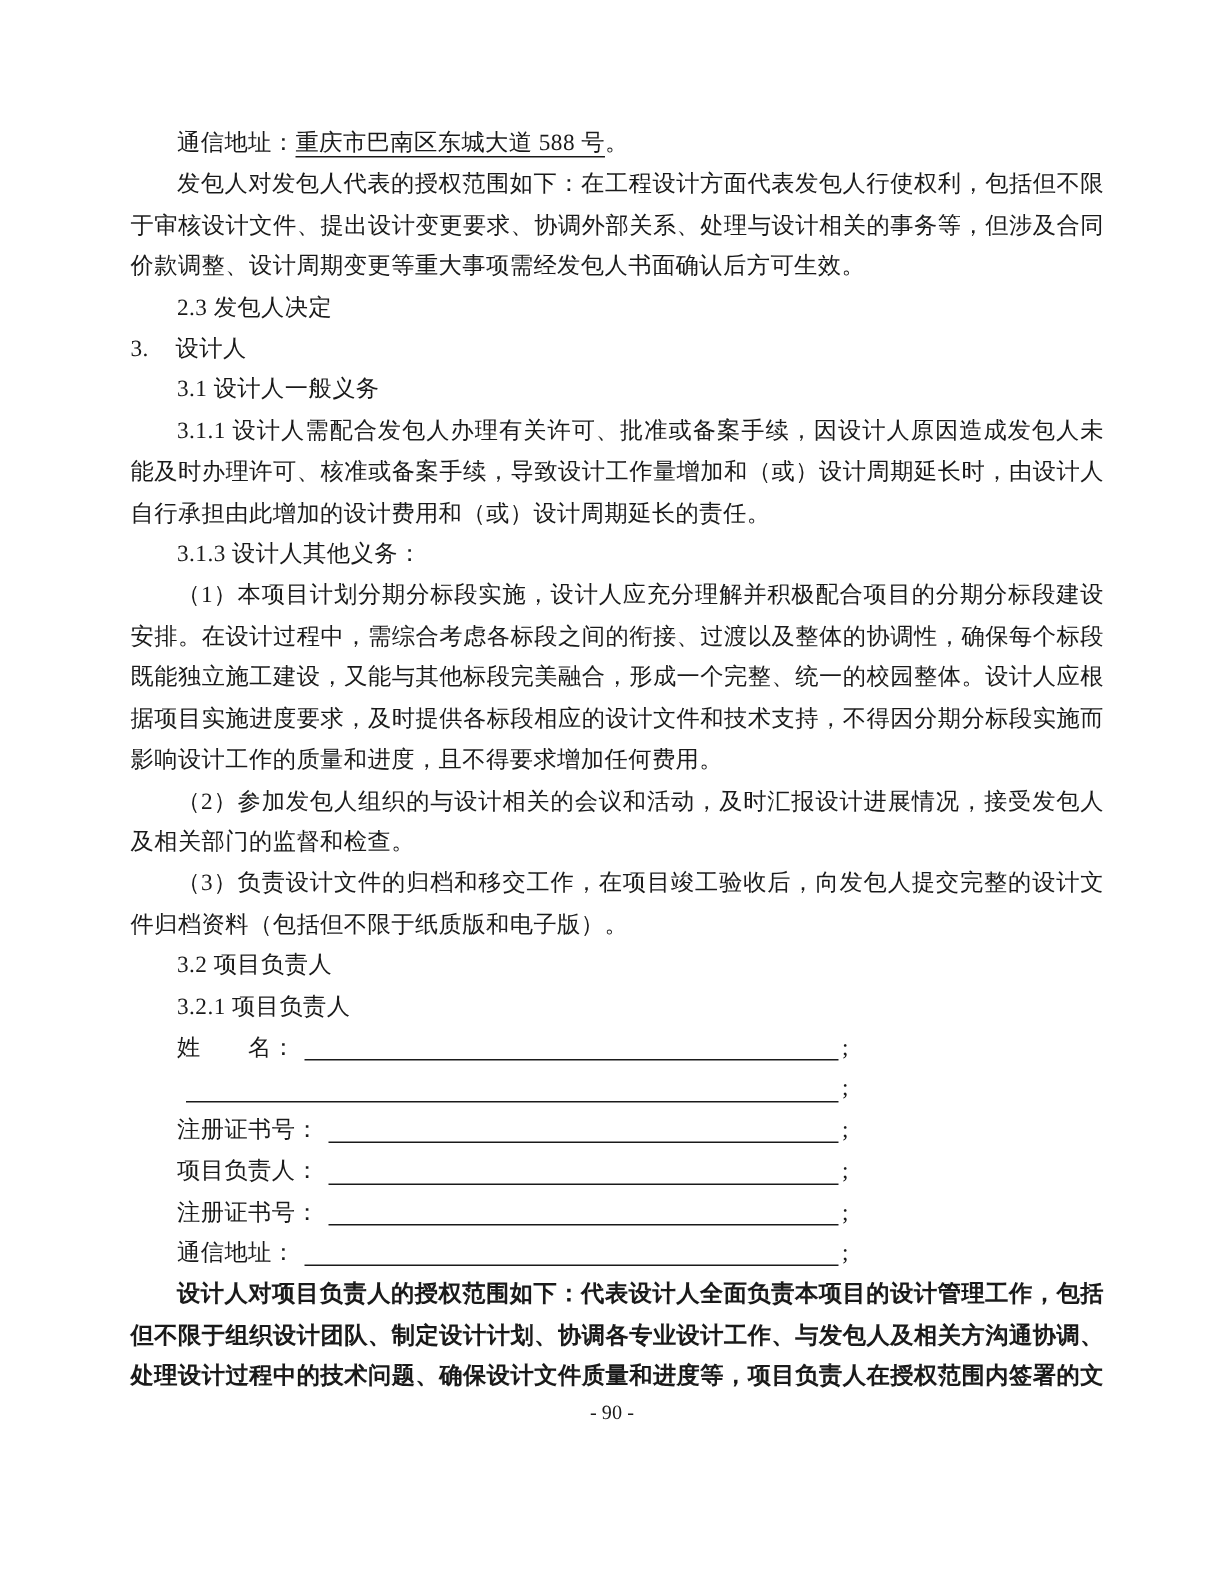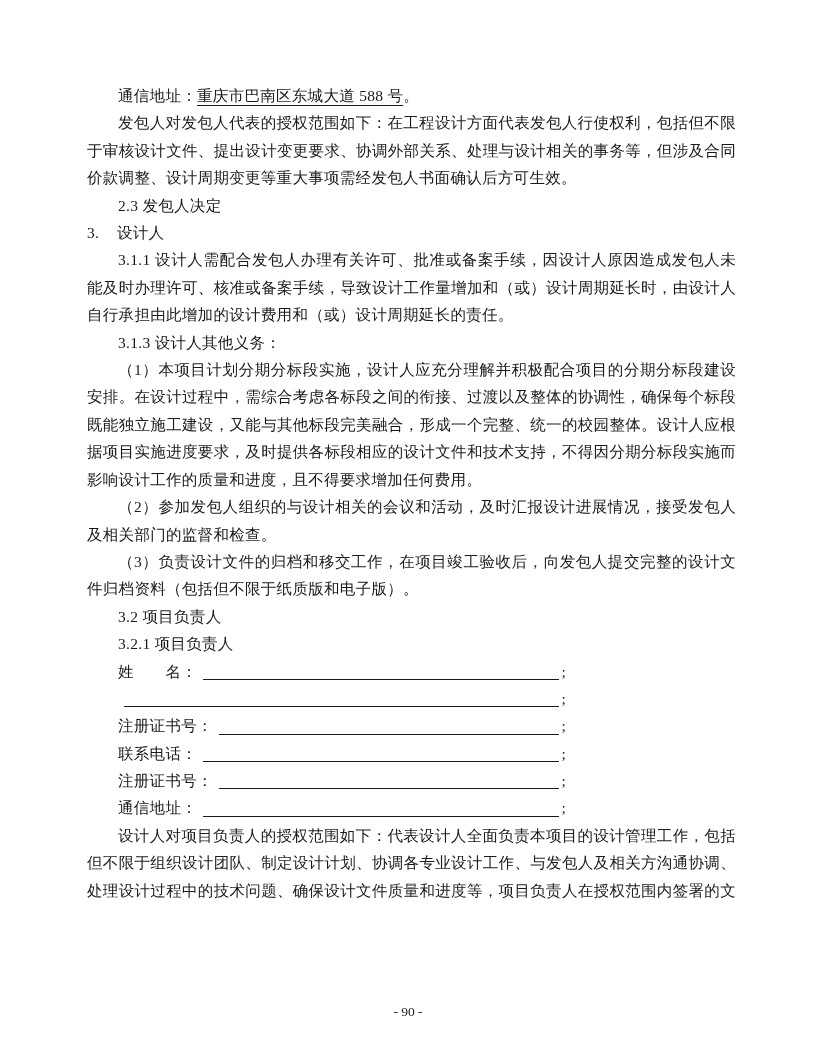--- a/index.html
+++ b/index.html
@@ -11,21 +11,21 @@
     padding:82px 80px 0 87px;
     color:#1a1a1a;
     font-family:"Liberation Serif","DejaVu Serif",serif;
     font-size:15.5px;
     line-height:27.4px;
     letter-spacing:0.3px;
     overflow:hidden;
   }
   p{margin:0;text-align:justify;}
   .ind{text-indent:2em;}
-  .justify-last{text-align-last:justify;}
+  .justify-last{text-align-last:justify;font-weight:bold;}
   .hnum{display:inline-block;width:30px;text-indent:0;}
   .u{
     text-decoration:underline;
     text-underline-offset:4px;
     text-decoration-thickness:1.2px;
   }
   .form-row{
     display:flex;
     width:448px;
     margin-left:31px;
@@ -36,21 +36,21 @@
   .blank{
     flex:1;
     align-self:flex-end;
     height:20px;
     margin:0 2px 5px 6px;
     border-bottom:1.4px solid #1a1a1a;
   }
   .suffix{align-self:center;}
   .footer{
     position:absolute;
-    left:0;right:0;top:998px;
+    left:0;right:0;top:928px;
     text-align:center;
     font-size:13.5px;
     letter-spacing:0;
     color:#1a1a1a;
   }
 </style>
 </head>
 <body>
 
 <div class="page">
@@ -58,20 +58,21 @@
   <p class="ind"><span>通信地址：</span><span class="u">重庆市巴南区东城大道 588 号</span><span>。</span></p>
 
   <p class="ind">发包人对发包人代表的授权范围如下：在工程设计方面代表发包人行使权利，包括但不限于审核设计文件、提出设计变更要求、协调外部关系、处理与设计相关的事务等，但涉及合同价款调整、设计周期变更等重大事项需经发包人书面确认后方可生效。</p>
 
 
   <p class="ind">2.3 发包人决定</p>
 
 
   <p class="h"><span class="hnum">3.</span><span>设计人</span></p>
 
+  <p class="ind">3.1 设计人一般义务</p>
 
   <p class="ind">3.1.1 设计人需配合发包人办理有关许可、批准或备案手续，因设计人原因造成发包人未能及时办理许可、核准或备案手续，导致设计工作量增加和（或）设计周期延长时，由设计人自行承担由此增加的设计费用和（或）设计周期延长的责任。</p>
 
   <p class="ind">3.1.3 设计人其他义务：</p>
 
   <p class="ind">（1）本项目计划分期分标段实施，设计人应充分理解并积极配合项目的分期分标段建设安排。在设计过程中，需综合考虑各标段之间的衔接、过渡以及整体的协调性，确保每个标段既能独立施工建设，又能与其他标段完美融合，形成一个完整、统一的校园整体。设计人应根据项目实施进度要求，及时提供各标段相应的设计文件和技术支持，不得因分期分标段实施而影响设计工作的质量和进度，且不得要求增加任何费用。</p>
 
   <p class="ind">（2）参加发包人组织的与设计相关的会议和活动，及时汇报设计进展情况，接受发包人及相关部门的监督和检查。</p>
 
   <p class="ind">（3）负责设计文件的归档和移交工作，在项目竣工验收后，向发包人提交完整的设计文件归档资料（包括但不限于纸质版和电子版）。</p>
@@ -91,21 +92,21 @@
     <span class="suffix">;</span>
   </div>
 
   <div class="form-row">
     <span class="label">注册证书号：</span>
     <span class="blank"></span>
     <span class="suffix">;</span>
   </div>
 
   <div class="form-row">
-    <span class="label">联系电话：</span>
+    <span class="label">项目负责人：</span>
     <span class="blank"></span>
     <span class="suffix">;</span>
   </div>
 
   <div class="form-row">
     <span class="label">注册证书号：</span>
     <span class="blank"></span>
     <span class="suffix">;</span>
   </div>
 

